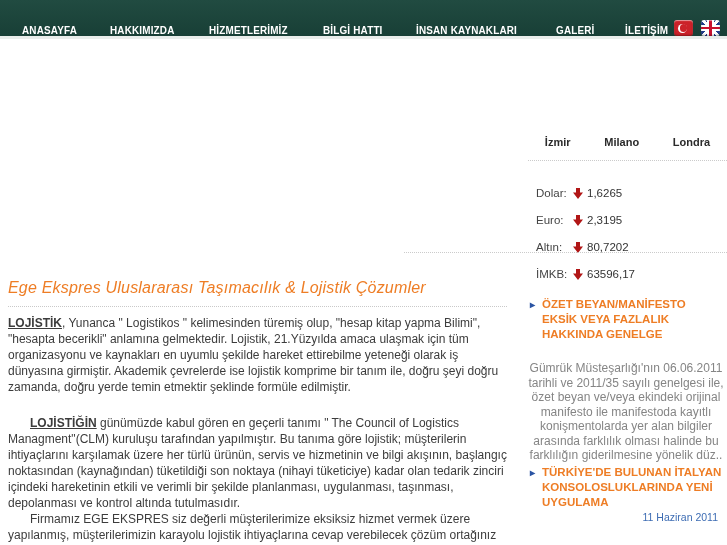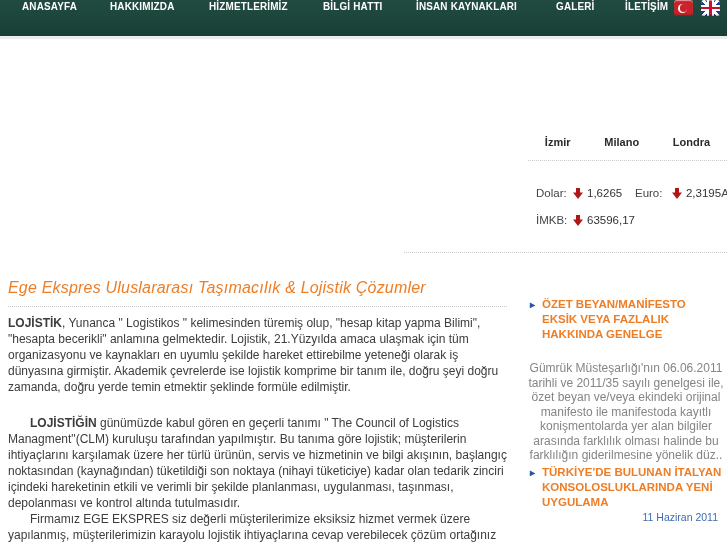--- a/index.html
+++ b/index.html
@@ -1,21 +1,21 @@
 <!DOCTYPE html>
 <html><head>
 <meta charset="utf-8">
 <style>
   html,body { margin:0; padding:0; background:#fff; }
   .page { position:relative; width:727px; height:545px; background:#fff; overflow:hidden;
           font-family:"Liberation Sans", sans-serif; }
 
   
   .topnav { position:absolute; top:0; left:0; width:727px; height:36px;
-            background:linear-gradient(#214b41,#183f36); display:flex; align-items:flex-start; }
+            background:linear-gradient(#214b41,#183f36); display:flex; align-items:flex-end; }
   .nav-items { display:flex; list-style:none; margin:0; padding:0 0 0 22px; gap:27px; }
   .nav-item { color:#ffffff; font-size:11px; font-weight:700; letter-spacing:.2px;
               white-space:nowrap; transform:scaleX(.9); transform-origin:left center; cursor:pointer; }
   .flags { margin-left:auto; margin-right:17px; display:flex; gap:8px; align-items:center; }
   .flag { width:19px; height:16px; border-radius:3px; position:relative; overflow:hidden;
           box-shadow:inset 0 1px 1px rgba(255,255,255,.55), inset 0 -1px 2px rgba(0,0,0,.35); cursor:pointer; }
   .flag-tr { background:#cc2129; }
   .flag-tr::before { content:""; position:absolute; left:4px; top:3.5px; width:9px; height:9px;
                      border-radius:50%; background:#fff; }
   .flag-tr::after  { content:""; position:absolute; left:6.8px; top:4.4px; width:7.2px; height:7.2px;
@@ -28,36 +28,36 @@
       linear-gradient(45deg,  transparent 43%, #fff 45%, #fff 55%, transparent 57%),
       linear-gradient(-45deg, transparent 43%, #fff 45%, #fff 55%, transparent 57%),
       #1f3c8b; }
   .nav-sep { position:absolute; top:36px; left:0; width:727px; height:3px; background:#e9edeb; }
 
   
   .rates-widget { position:absolute; top:130px; left:528px; width:199px; }
   .cities { display:flex; justify-content:space-around; font-size:11px; color:#2b2b2b; padding:6px 0 12px;font-weight:bold; }
   .city { cursor:pointer; }
   .dotted { border-top:1px dotted #cbcbcb; height:0; }
-  .rates-grid { display:grid; grid-template-columns:1fr 1fr 1fr; row-gap:15px; margin-top:26px; padding-left:8px; }
+  .rates-grid { display:grid; grid-template-columns:1fr; row-gap:15px; margin-top:26px; padding-left:8px; }
   .rate-cell { display:flex; align-items:center; font-size:11.5px; color:#333; }
   .rate-label { width:37px; color:#444; }
   .arrow-down { display:inline-flex; margin-right:4px; }
   .rate-value { color:#333; }
   .sep-shadow { position:absolute; top:252px; left:404px; width:323px; height:5px;
                 border-top:1px dotted #cbcbcb; box-shadow:0 5px 6px -4px rgba(0,0,0,.38); }
 
   
   .content { position:absolute; top:279px; left:8px; width:499px; }
   .page-title { margin:0; font-size:16px; font-weight:400; color:#ee7d25; letter-spacing:.2px;font-style:italic; }
   .title-sep { border-top:1px dotted #c9c9c9; margin-top:9px; }
   .content p { margin:8px 0 0; font-size:12px; line-height:16px; color:#3c3c3c; }
   .content p.p2 { margin-top:20px; text-indent:22px; }
   .content p.p3 { margin-top:0; text-indent:22px; }
-  .lead { font-weight:700; }
+  .lead { font-weight:700;text-decoration:underline; }
 
   
   .sidebar { position:absolute; top:283px; left:528px; width:196px; }
   .sb-head { display:flex; align-items:center; padding-left:3px; }
   .sb-title { font-size:11.5px; font-weight:700; color:#ee7d25; letter-spacing:.3px; }
   .sb-squares { margin-left:auto; display:flex; gap:3px; padding-right:5px; }
   .sq { width:7px; height:7px; background:#bfcad0; }
   .sq.active { background:#ee8230; }
   .news-item { margin-top:14px; }
   .news-item + .news-item { margin-top:2px; }

